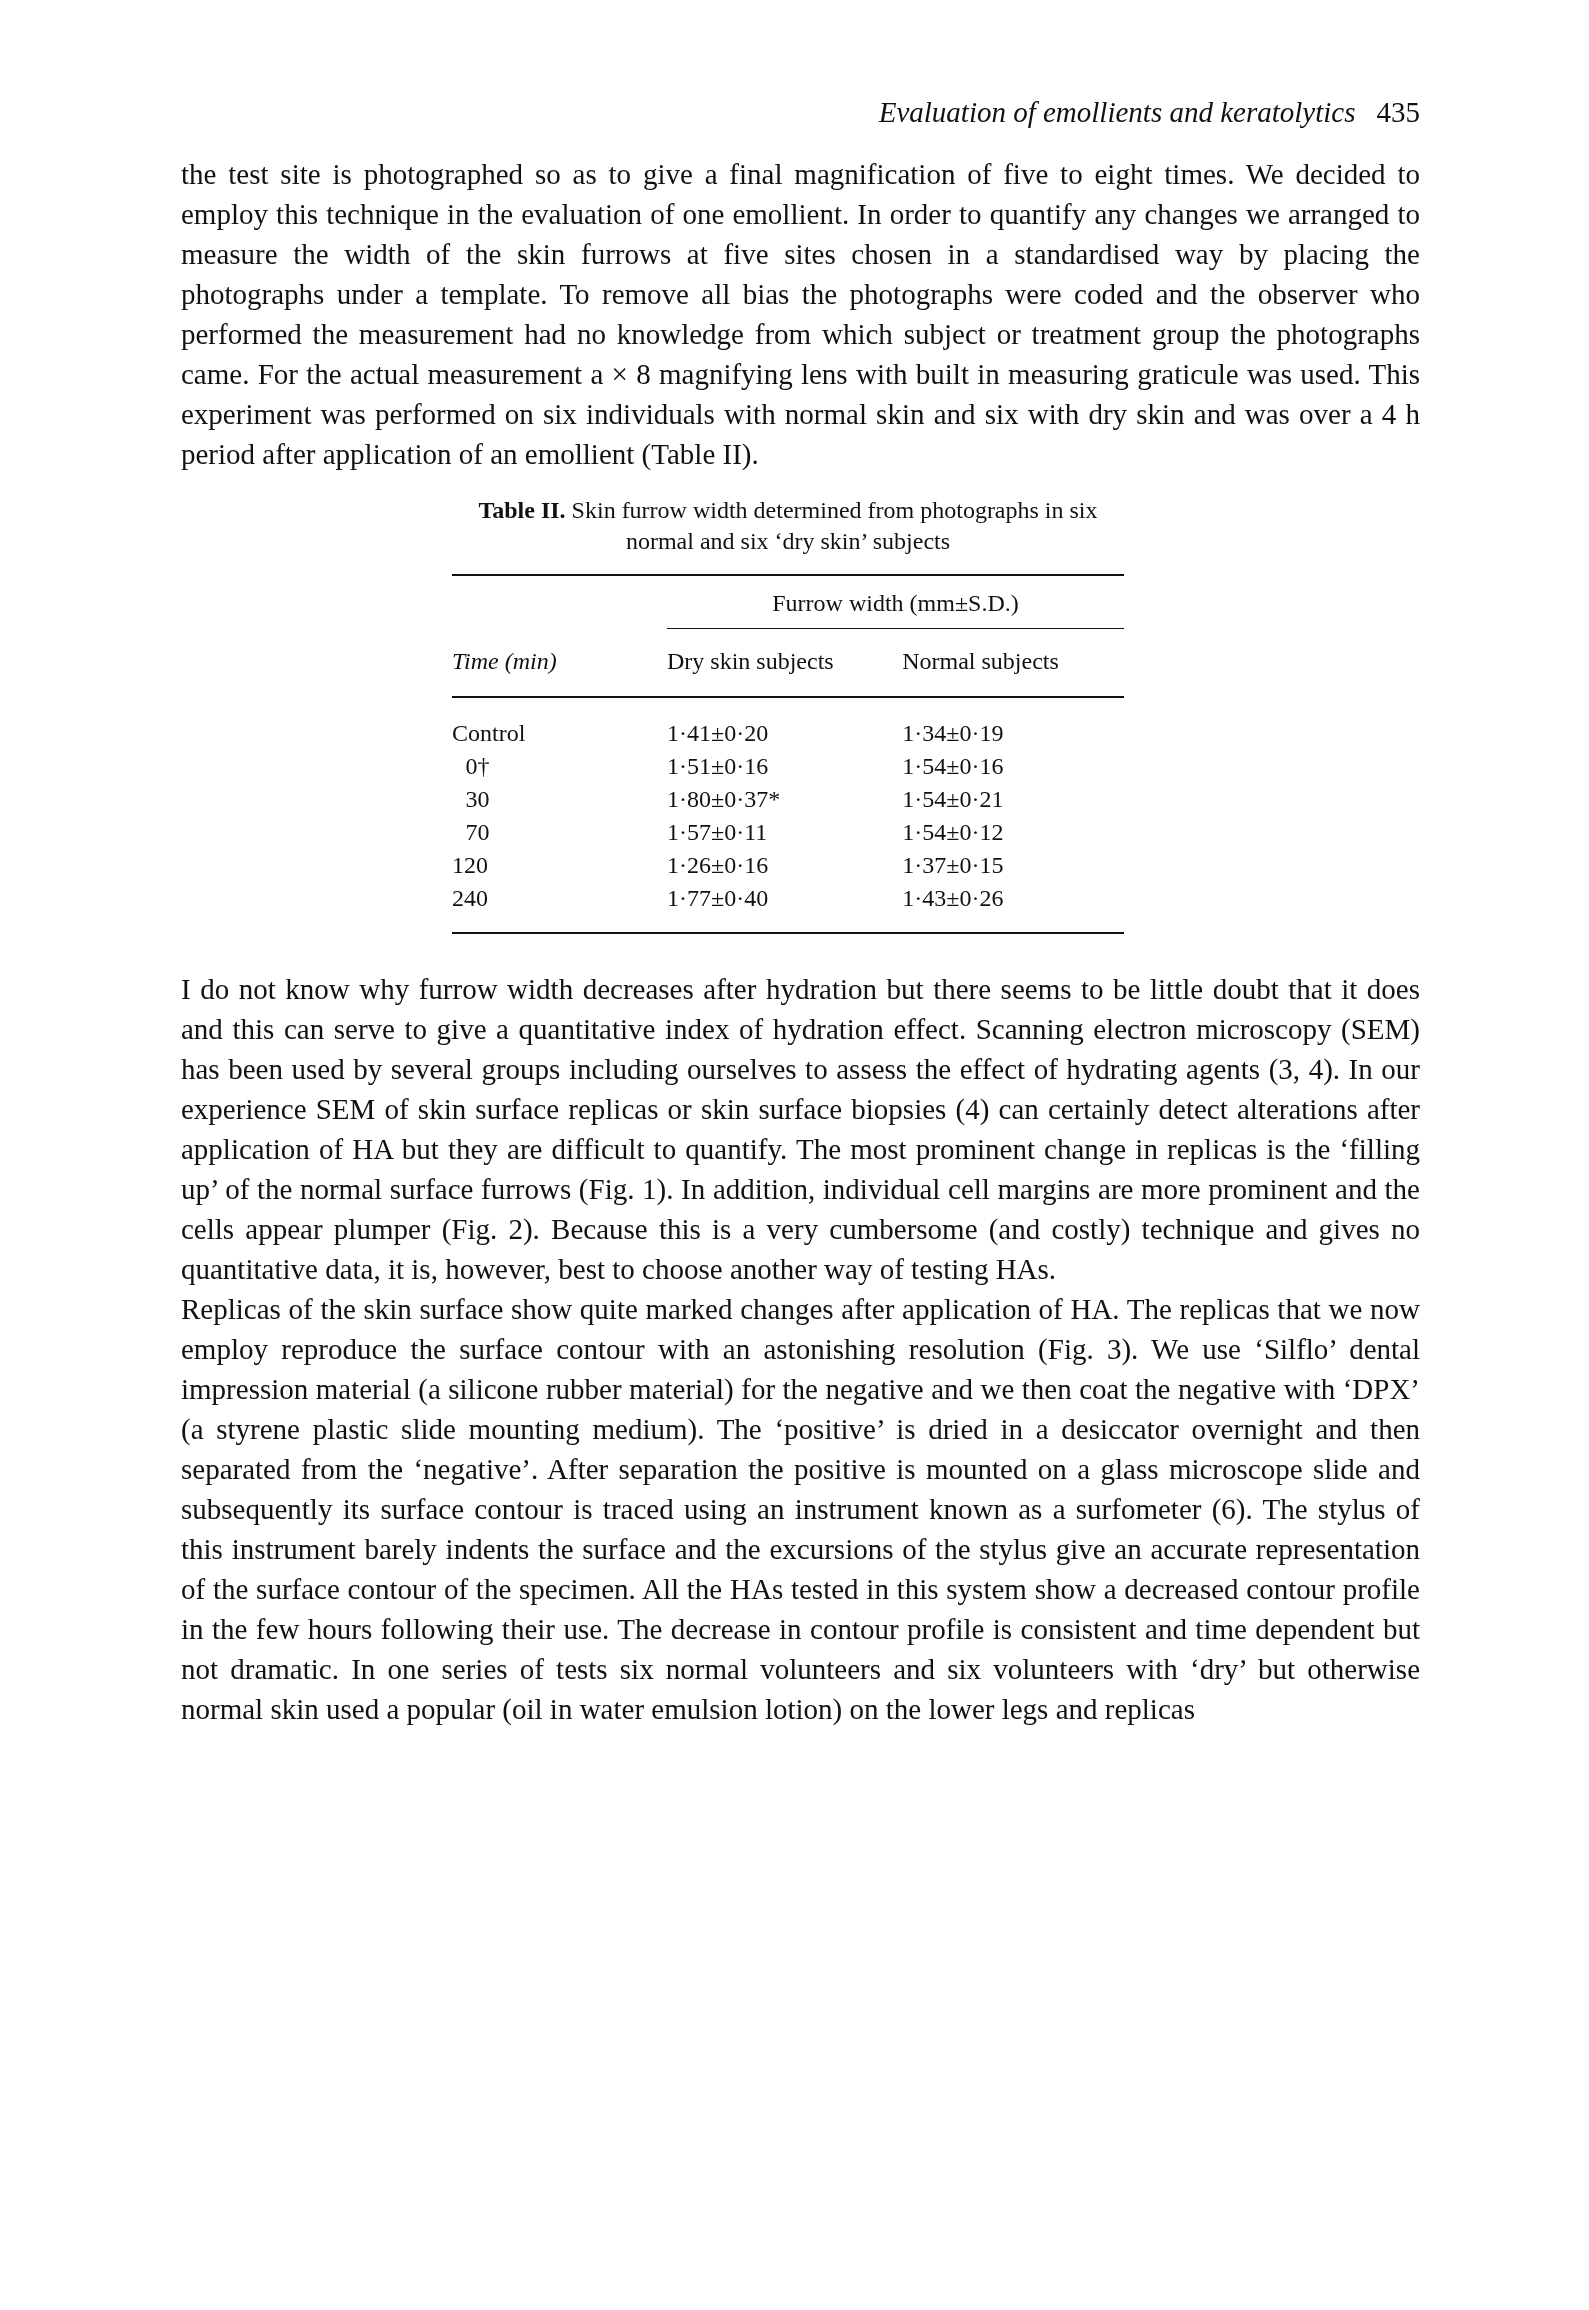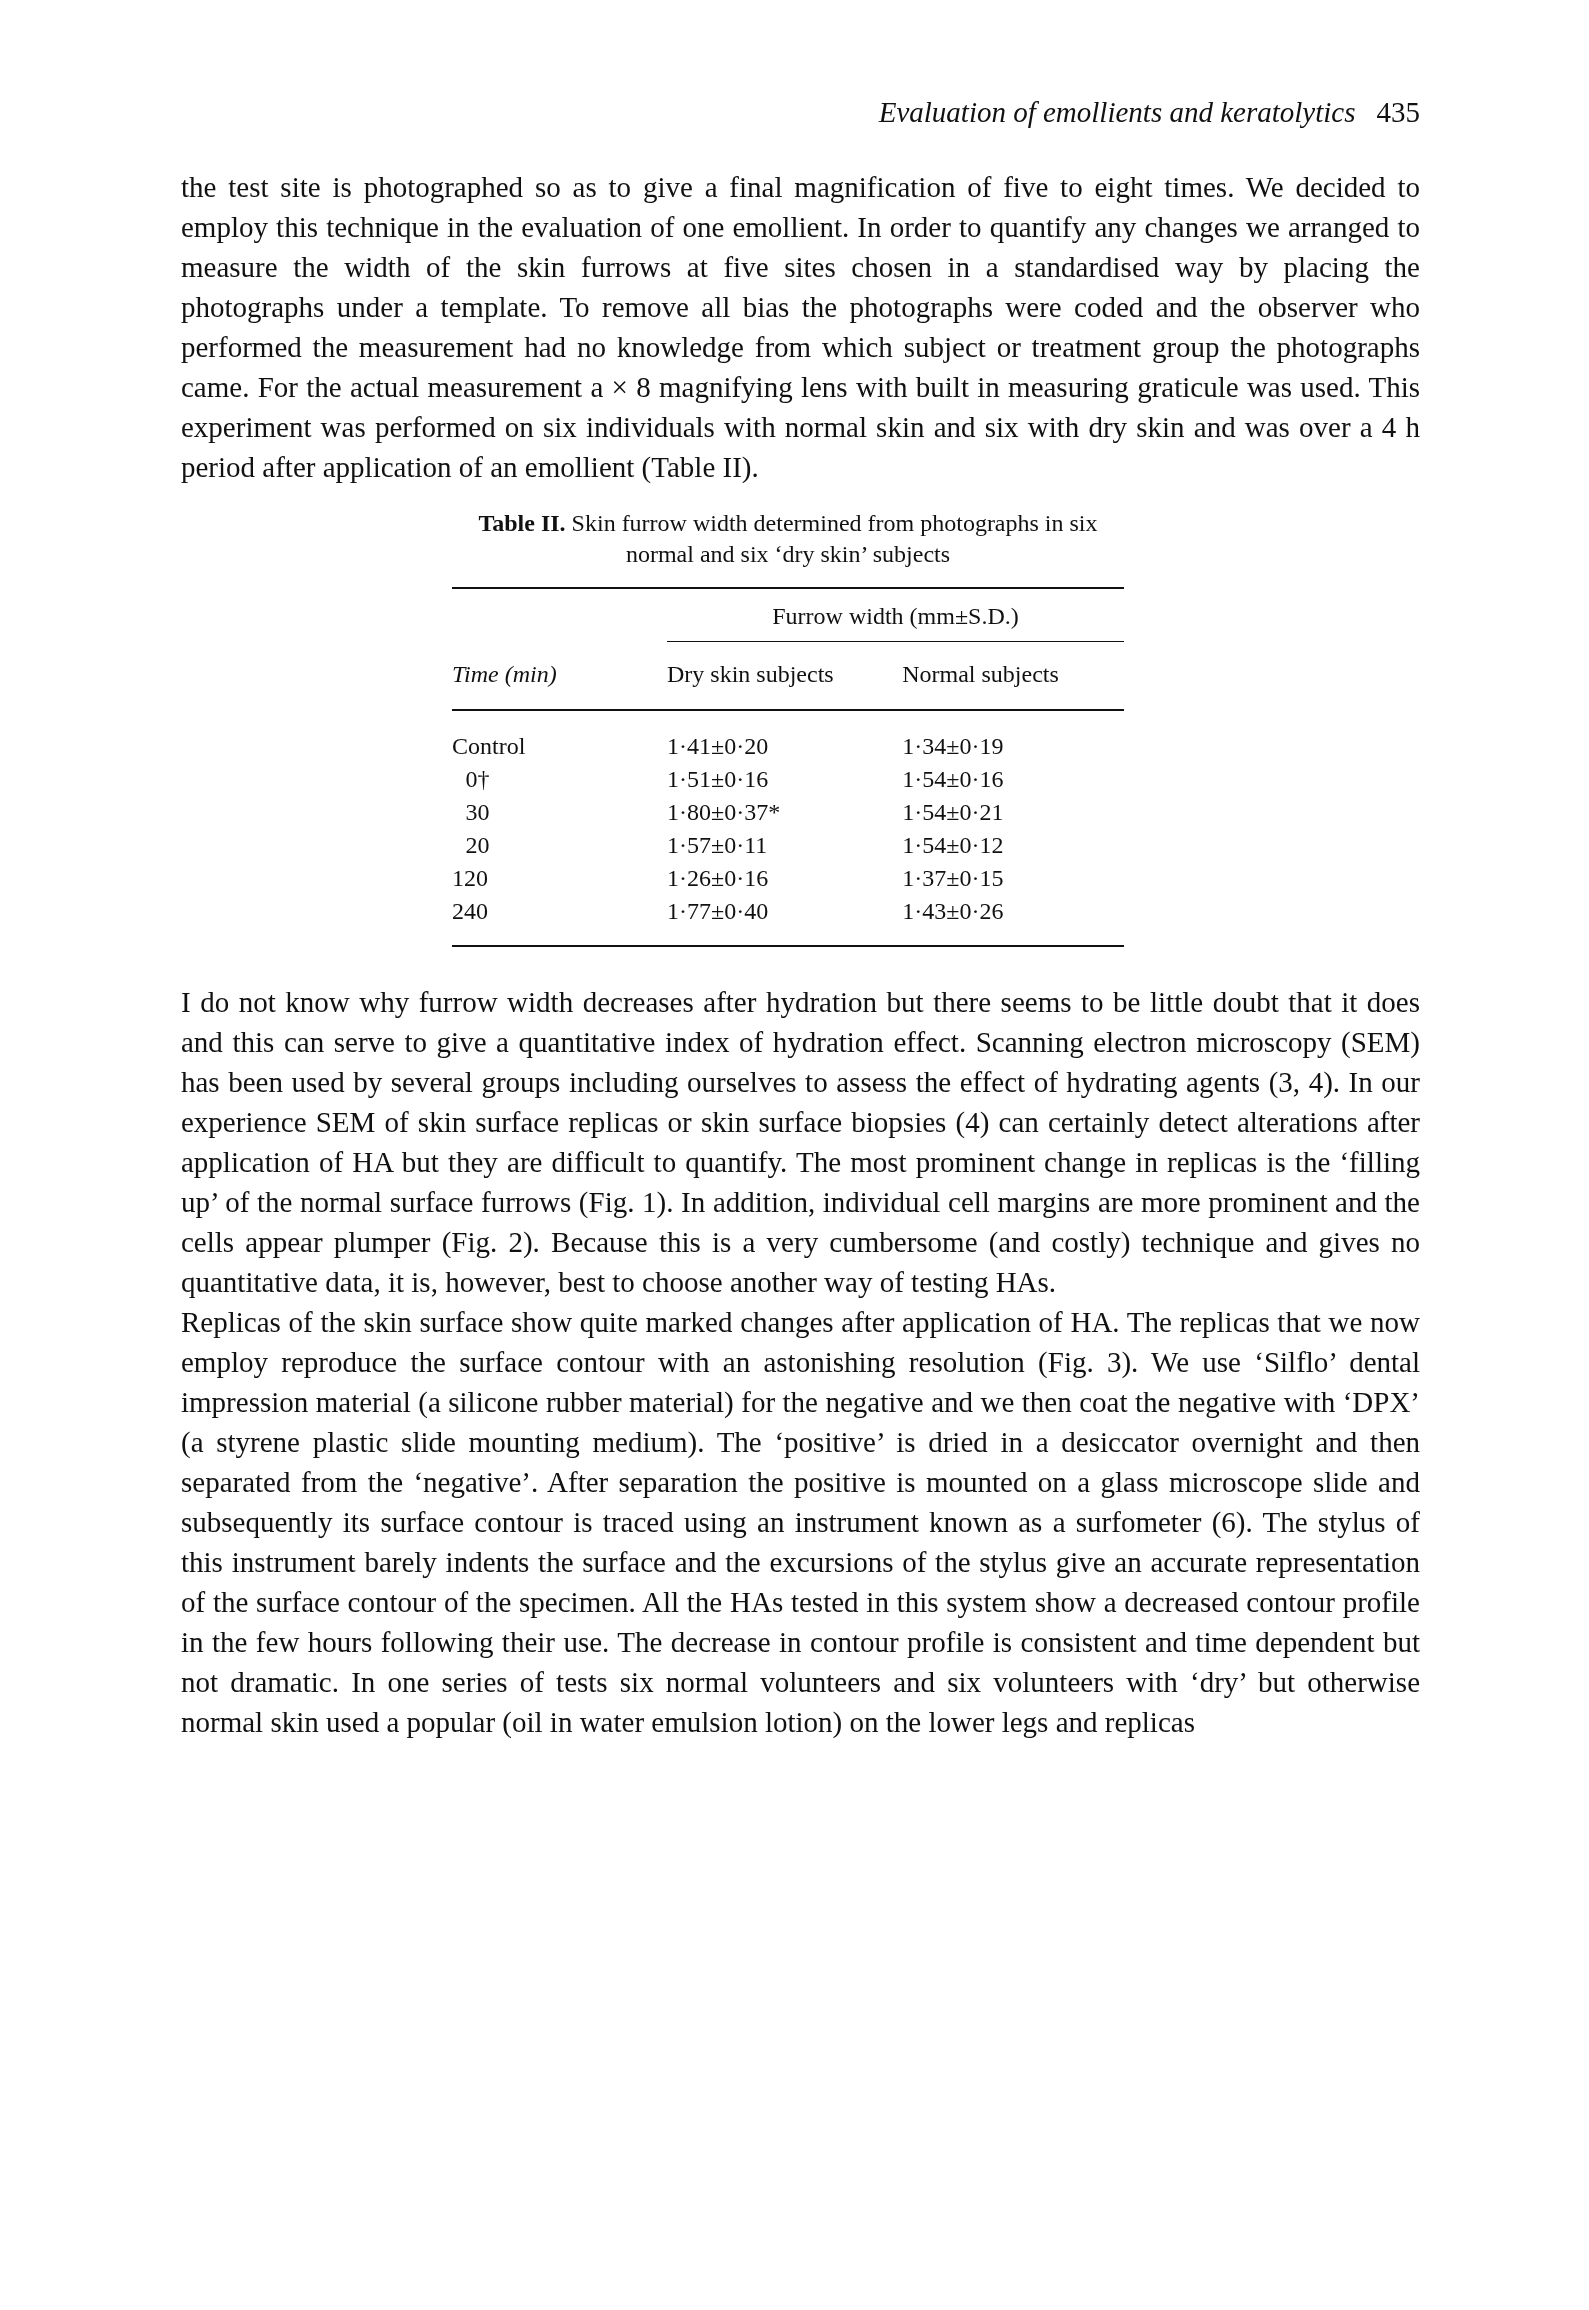--- a/index.html
+++ b/index.html
@@ -1,18 +1,18 @@
 <!DOCTYPE html>
 <html><head>
 <meta charset="utf-8">
 <style>
   html, body { margin: 0; padding: 0; background: #ffffff; }
   body { width: 1590px; height: 2310px; position: relative; overflow: hidden; color: #111; }
   .page { position: absolute; left: 181px; top: 96px; width: 1239px; font-family: "Liberation Serif", "DejaVu Serif", serif; }
-  .running-head { text-align: right; font-size: 29px; margin-bottom: 38px; }
+  .running-head { text-align: right; font-size: 29px; margin-bottom: 25px; }
   .running-head .title { font-style: italic; }
   .running-head .num { margin-left: 21px; }
   p.body { font-size: 29px; line-height: 40px; margin: 0; text-align: justify; }
   .table-block { width: 672px; margin: 21px 0 0 271px; font-size: 24px; }
   .caption { text-align: center; line-height: 31px; margin-bottom: 17.3px; }
   .caption b { font-weight: bold; }
   table { width: 100%; border-collapse: collapse; font-size: 24px; }
   .rule-top { border-top: 2.9px solid #111; }
   .rule-bottom { border-bottom: 2.9px solid #111; }
   th, td { font-weight: normal; padding: 0; text-align: left; }
@@ -68,21 +68,21 @@
             <td style="padding-left: 13.4px;">0†</td>
             <td>1·51±0·16</td>
             <td>1·54±0·16</td>
           </tr>
           <tr>
             <td style="padding-left: 13.4px;">30</td>
             <td>1·80±0·37*</td>
             <td>1·54±0·21</td>
           </tr>
           <tr>
-            <td style="padding-left: 13.4px;">20</td>
+            <td style="padding-left: 13.4px;">70</td>
             <td>1·57±0·11</td>
             <td>1·54±0·12</td>
           </tr>
           <tr>
             <td>120</td>
             <td>1·26±0·16</td>
             <td>1·37±0·15</td>
           </tr>
           <tr>
             <td>240</td>

